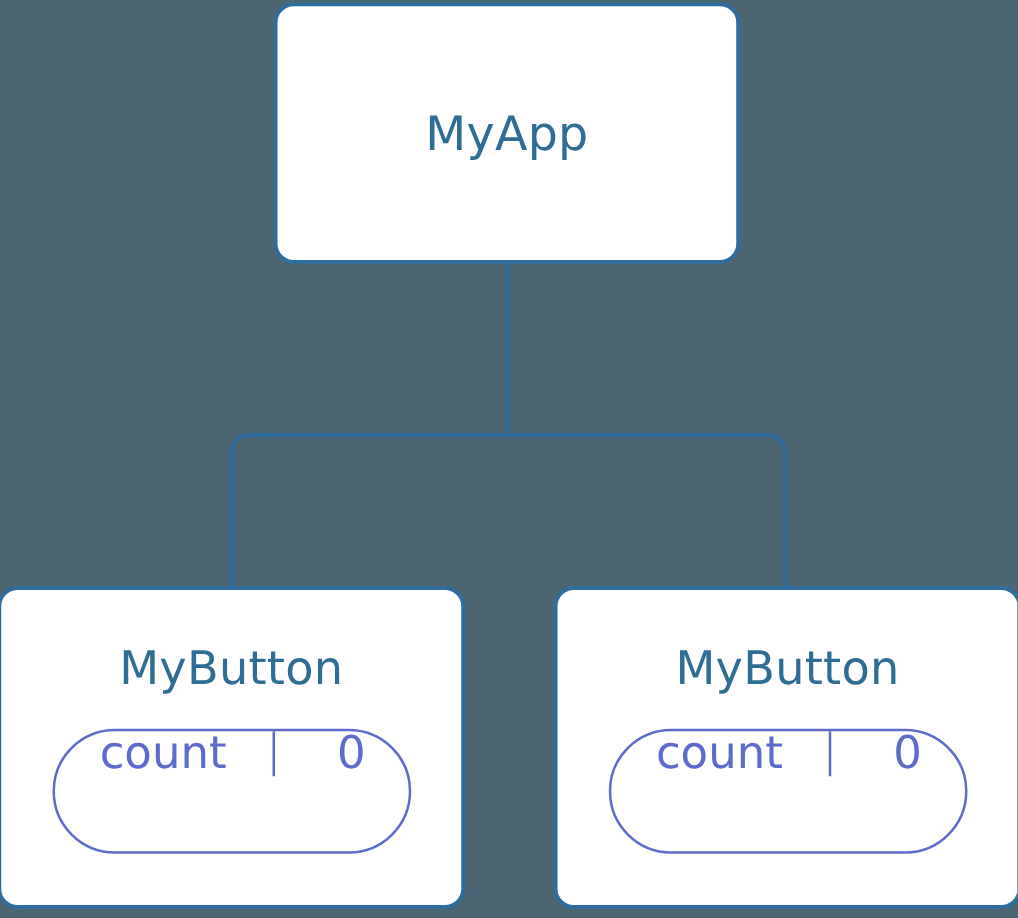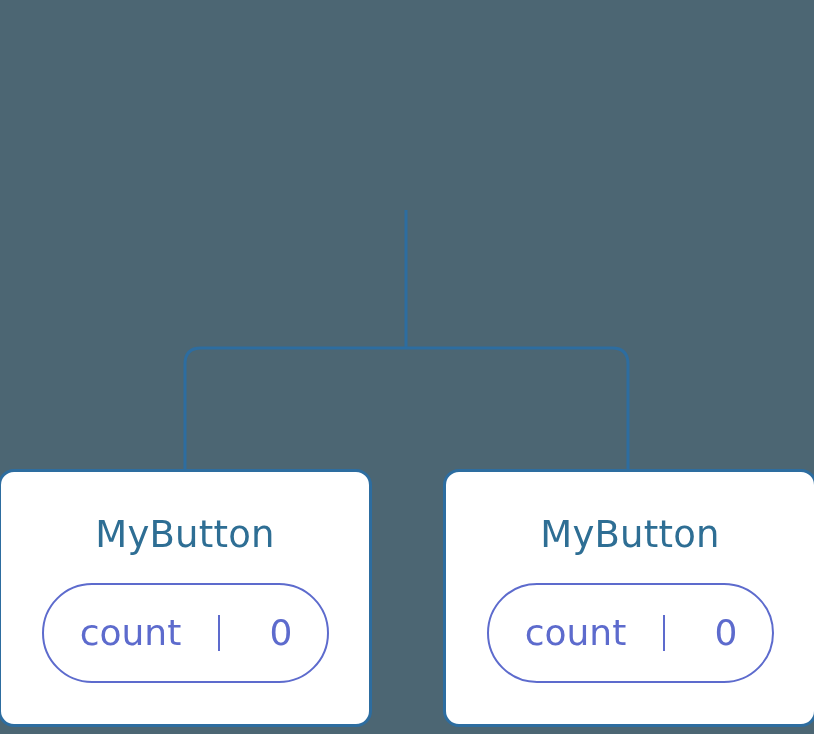--- a/index.html
+++ b/index.html
@@ -77,21 +77,21 @@
   .node-child-right { left: 443px; }
 
   
   .pill {
     margin-top: 30px;
     height: 100px;
     box-sizing: border-box;
     border: 2px solid #5d6bcd;
     border-radius: 50px;
     display: flex;
-    align-items: center;
+    align-items: flex-start;
     background: transparent;
     gap: 16px;
   }
   .pill-key,
   .pill-val {
     display: flex;
     align-items: center;
     justify-content: center;
     color: #5d6bcd;
     font-size: 36px;
@@ -111,20 +111,23 @@
 
 <div id="stage">
 
   <svg id="edges" viewBox="0 0 814 734" width="814" height="734" aria-hidden="true">
 
     <path d="M 406 210 L 406 348" fill="none" stroke="#2d6da0" stroke-width="3"></path>
 
     <path d="M 185 470 L 185 364 Q 185 348 201 348 L 612 348 Q 628 348 628 364 L 628 470" fill="none" stroke="#2d6da0" stroke-width="3" stroke-linecap="butt"></path>
   </svg>
 
+  <div class="node node-root">
+    <div class="node-title">MyApp</div>
+  </div>
 
   <div class="node node-child node-child-left">
     <div class="node-title">MyButton</div>
     <div class="pill">
       <div class="pill-key">count</div>
       <div class="pill-val">0</div>
     </div>
   </div>
 
   <div class="node node-child node-child-right">

